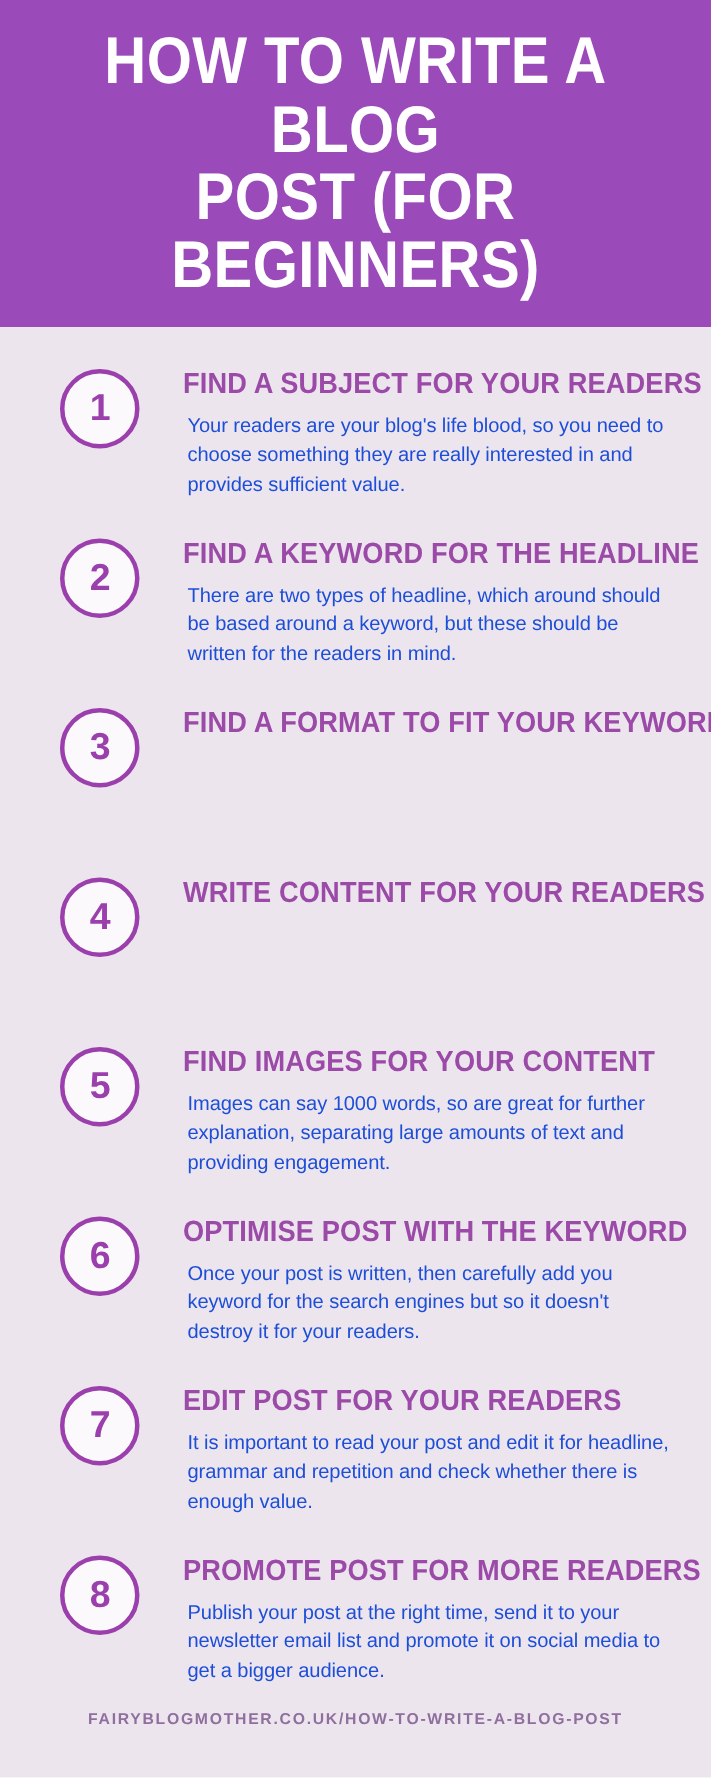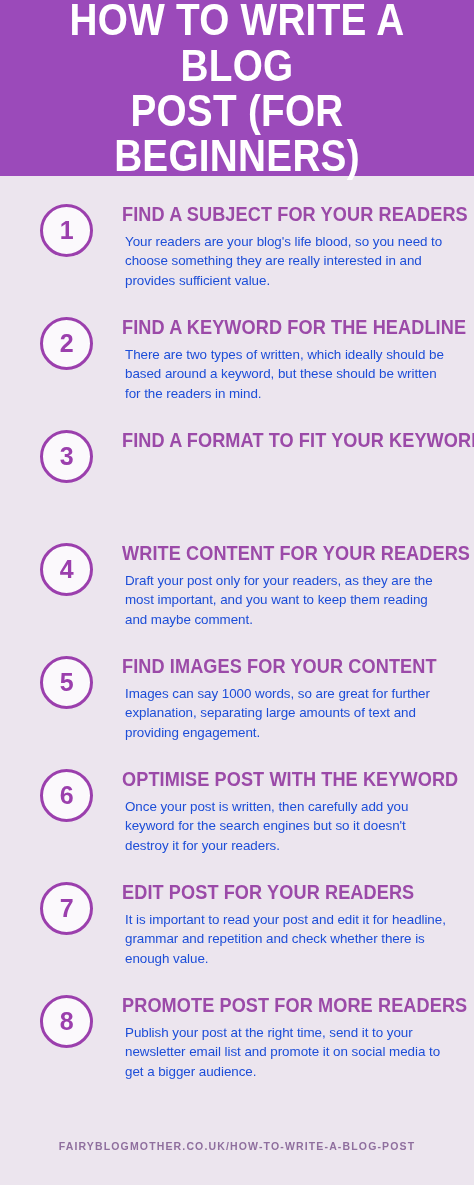--- a/index.html
+++ b/index.html
@@ -19,21 +19,21 @@
     position:relative;
     width:474px;
     height:1185px;
     background:#ece5ee;
     overflow:hidden;
   }
 
   
   .header {
     width:474px;
-    height:176px;
+    height:218px;
     background:#9b4aba;
     display:flex;
     align-items:center;
     justify-content:center;
     padding:0 22px;
   }
 
   .header-title {
     color:#ffffff;
     font-family:"Liberation Sans Narrow","Liberation Sans",sans-serif;
@@ -147,36 +147,35 @@
       </div>
       <div class="step-heading">FIND A SUBJECT FOR YOUR READERS</div>
       <div class="step-body">Your readers are your blog's life blood, so you need to choose something they are really interested in and provides sufficient value.</div>
     </div>
 
     <div class="step">
       <div class="step-badge">
         <span class="step-number">2</span>
       </div>
       <div class="step-heading">FIND A KEYWORD FOR THE HEADLINE</div>
-      <div class="step-body">There are two types of written, which ideally should be based around a keyword, but these should be written for the readers in mind.</div>
+      <div class="step-body">There are two types of headline, which around should be based around a keyword, but these should be written for the readers in mind.</div>
     </div>
 
     <div class="step">
       <div class="step-badge">
         <span class="step-number">3</span>
       </div>
       <div class="step-heading">FIND A FORMAT TO FIT YOUR KEYWORD</div>
     </div>
 
     <div class="step">
       <div class="step-badge">
         <span class="step-number">4</span>
       </div>
       <div class="step-heading">WRITE CONTENT FOR YOUR READERS</div>
-      <div class="step-body">Draft your post only for your readers, as they are the most important, and you want to keep them reading and maybe comment.</div>
     </div>
 
     <div class="step">
       <div class="step-badge">
         <span class="step-number">5</span>
       </div>
       <div class="step-heading">FIND IMAGES FOR YOUR CONTENT</div>
       <div class="step-body">Images can say 1000 words, so are great for further explanation, separating large amounts of text and providing engagement.</div>
     </div>
 

